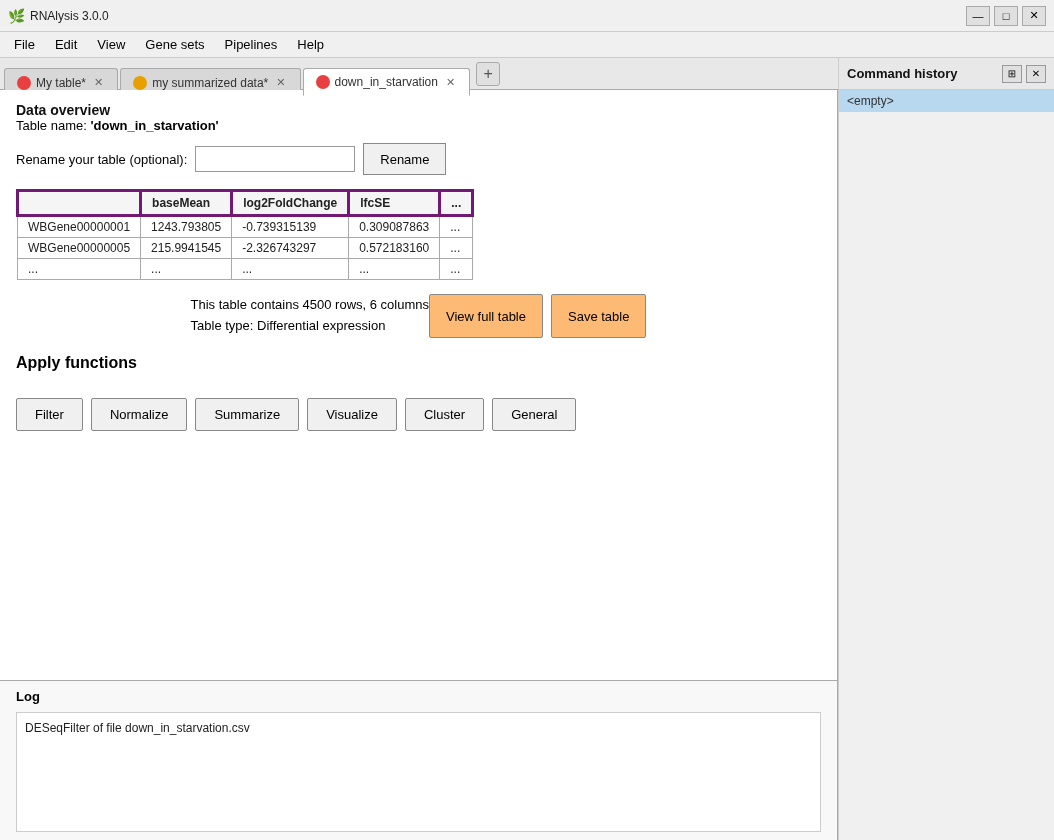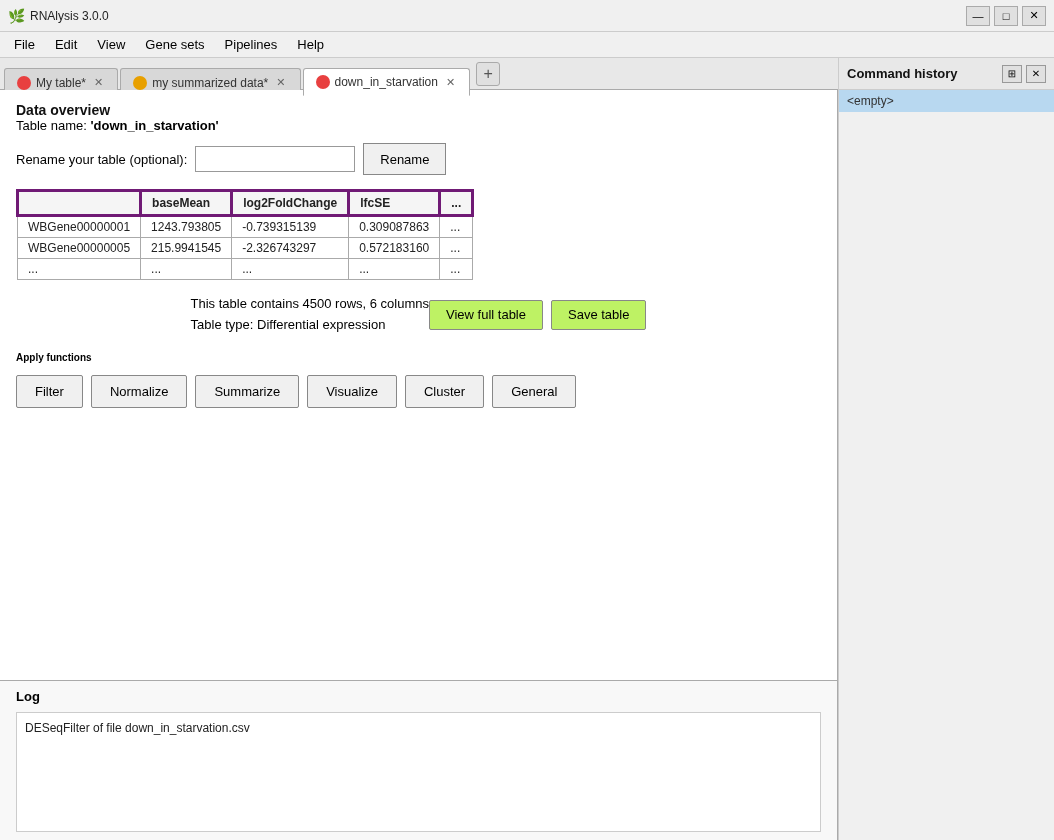--- a/index.html
+++ b/index.html
@@ -229,35 +229,35 @@
     .table-info {
       display: flex;
       align-items: center;
       justify-content: center;
       margin-bottom: 16px;
     }
     .table-info-text { font-size: 13px; line-height: 1.6; }
     .table-actions { display: flex; gap: 8px; align-items: center; }
 
     .action-btn {
-      height: 30px;
+      height: 44px;
       padding: 0 16px;
-      background: #bef264;
+      background: #fdba74;
       border: 1px solid #888;
       cursor: pointer;
       font-size: 13px;
       font-weight: 500;
       border-radius: 2px;
     }
 
     
     .apply-title {
-      font-size: 10px;
-      font-weight: bold;
-      margin-bottom: 12px;
+      font-size: 16px;
+      font-weight: bold;
+      margin-bottom: 26px;
     }
     .function-buttons {
       display: flex;
       gap: 8px;
       flex-wrap: wrap;
     }
     .func-btn {
       height: 33px;
       padding: 0 18px;
       background: #f0f0f0;

